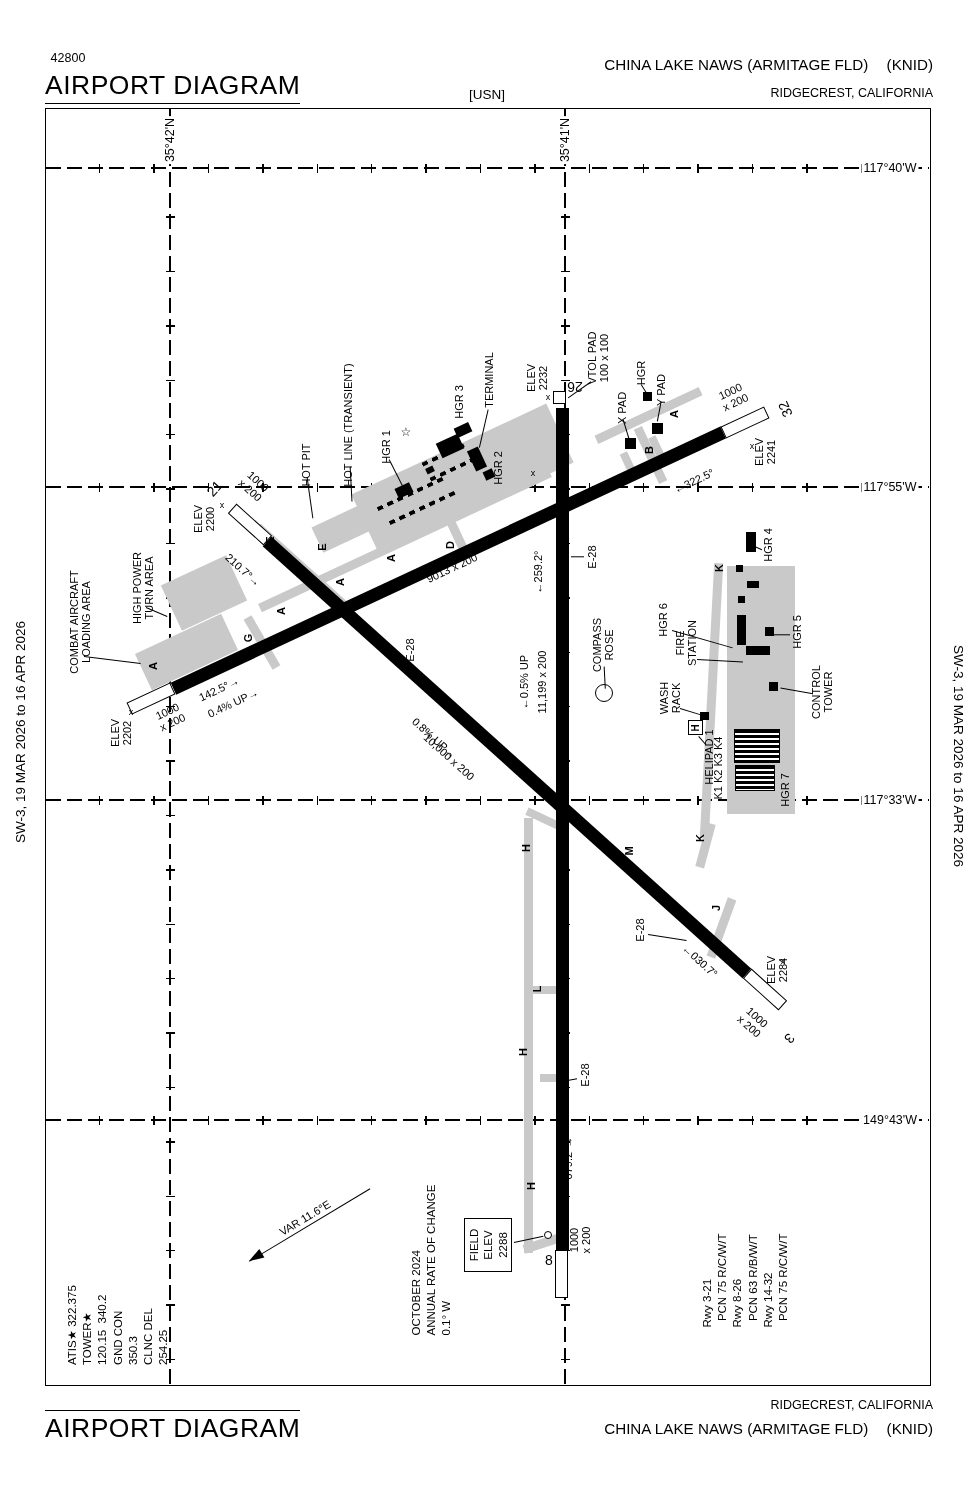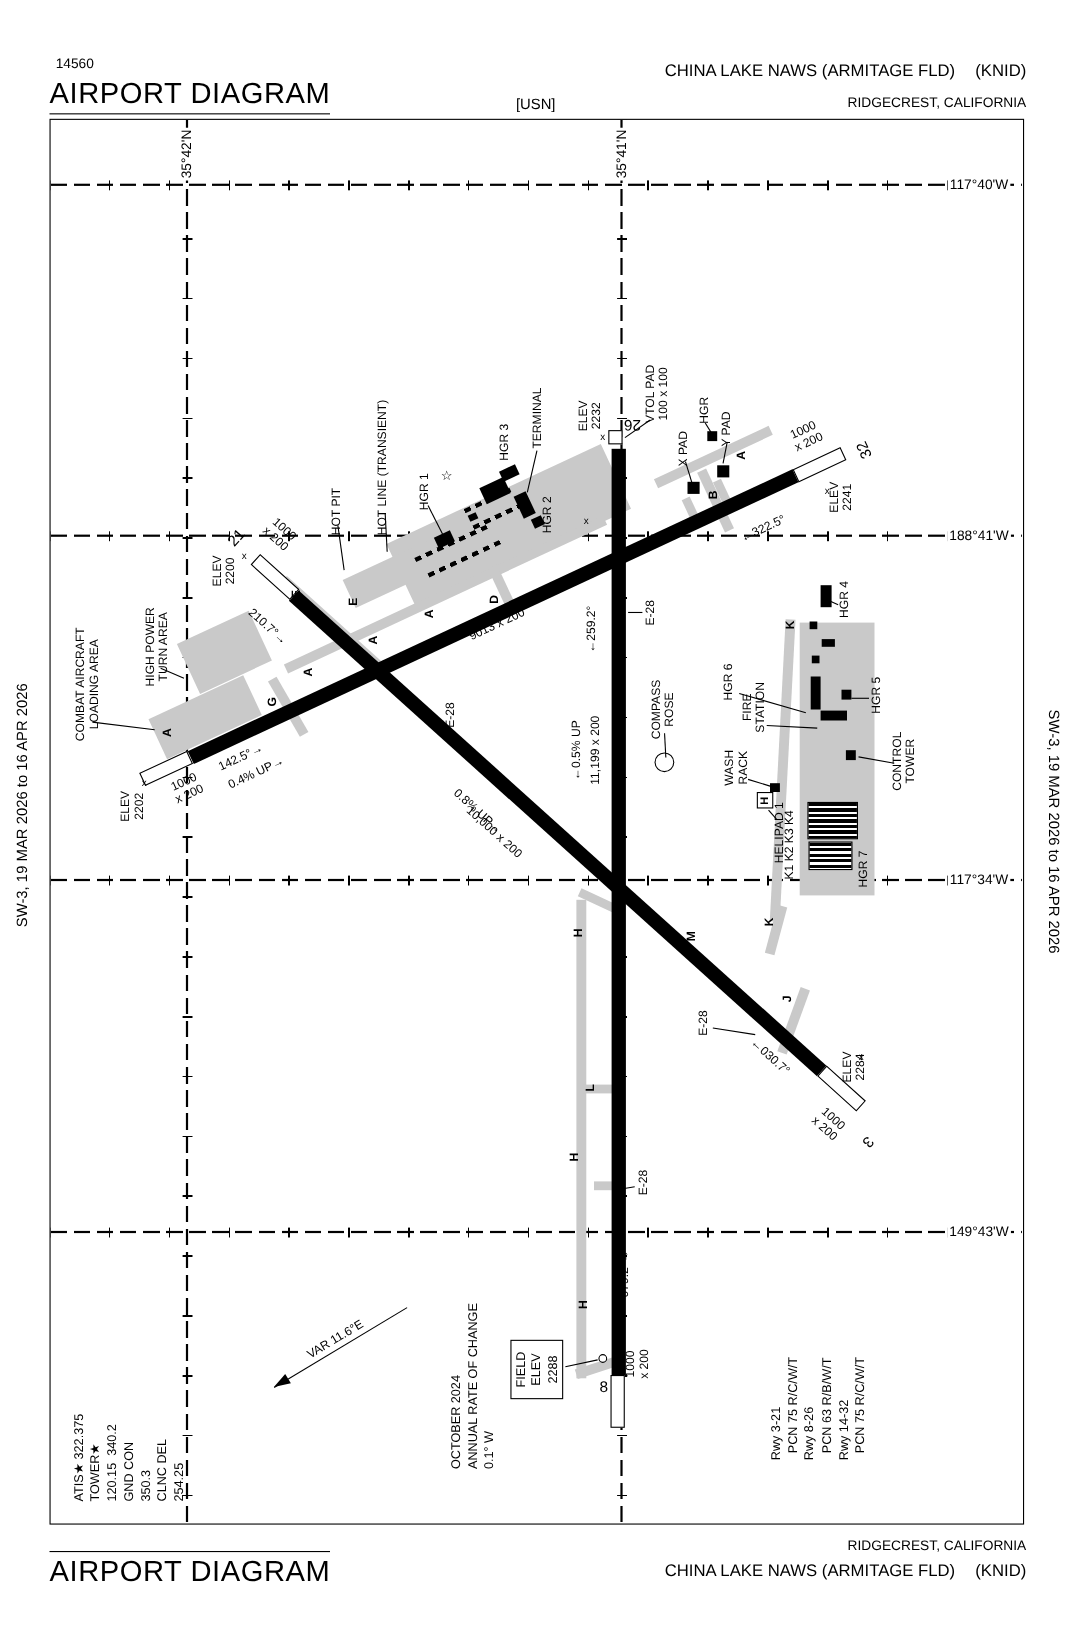--- a/index.html
+++ b/index.html
@@ -42,21 +42,21 @@
   .title-bot{position:absolute;font-size:26.5px;letter-spacing:.5px;padding-top:2px;border-top:1.6px solid #000;}
   .hdr-right{position:absolute;right:46px;text-align:right;}
   .vmargin{position:absolute;white-space:nowrap;font-size:13.5px;
        transform:translate(-50%,-50%) rotate(var(--r));}
 </style>
 </head>
 <body>
 
 <div class="page">
 
-  <div class="lbl sz12" style="left:68px;top:58px;--r:0deg">14560</div>
+  <div class="lbl sz12" style="left:68px;top:58px;--r:0deg">42800</div>
   <div class="title" style="left:45px;top:70px">AIRPORT DIAGRAM</div>
   <div class="lbl" style="left:487px;top:95px;font-size:13.5px">[USN]</div>
   <div class="hdr-right" style="top:56px;font-size:15.2px">
     <span>CHINA LAKE NAWS (ARMITAGE FLD)</span>
     <span style="margin-left:14px">(KNID)</span>
   </div>
   <div class="hdr-right sz12" style="top:86px">RIDGECREST, CALIFORNIA</div>
 
   <div class="vmargin" style="left:20px;top:732px;--r:-90deg">SW-3, 19 MAR 2026 to 16 APR 2026</div>
   <div class="vmargin" style="left:958px;top:756px;--r:90deg">SW-3, 19 MAR 2026 to 16 APR 2026</div>
@@ -157,22 +157,22 @@
   <div class="ln" style="left:403px;top:655px;width:12px;transform:rotate(196deg)"></div>
   <div class="ln" style="left:648px;top:934px;width:39px;transform:rotate(9deg)"></div>
   <div class="ln" style="left:577px;top:1078px;width:11px;transform:rotate(170deg)"></div>
   <div class="ln" style="left:514px;top:1242px;width:30px;transform:rotate(-12deg)"></div>
   <div class="ln" style="left:370px;top:1188px;width:141px;transform:rotate(149deg)"></div>
   <div class="tri" style="left:249px;top:1256px;transform:rotate(-31deg)"></div>
 
   <div class="lbl sz12 bg" style="left:170px;top:140px;--r:-90deg">35°42'N</div>
   <div class="lbl sz12 bg" style="left:565px;top:140px;--r:-90deg">35°41'N</div>
   <div class="lbl sz12 bg" style="left:890px;top:168px;--r:0deg">117°40'W</div>
-  <div class="lbl sz12 bg" style="left:890px;top:487px;--r:0deg">188°41'W</div>
-  <div class="lbl sz12 bg" style="left:890px;top:800px;--r:0deg">117°34'W</div>
+  <div class="lbl sz12 bg" style="left:890px;top:487px;--r:0deg">117°55'W</div>
+  <div class="lbl sz12 bg" style="left:890px;top:800px;--r:0deg">117°33'W</div>
   <div class="lbl sz12 bg" style="left:890px;top:1120px;--r:0deg">149°43'W</div>
 
   <div class="lbl sz14" style="left:575px;top:386px;--r:180deg">26</div>
   <div class="lbl sz14" style="left:549px;top:1261px;--r:0deg">8</div>
   <div class="lbl" style="left:537px;top:378px;--r:-90deg">ELEV
 2232</div>
   <div class="lbl" style="left:538px;top:572px;--r:-90deg">←259.2°</div>
   <div class="lbl" style="left:542px;top:682px;--r:-90deg">11,199 x 200</div>
   <div class="lbl" style="left:524px;top:682px;--r:-90deg">←0.5% UP</div>
   <div class="lbl" style="left:568px;top:1158px;--r:-90deg">079.2°→</div>

